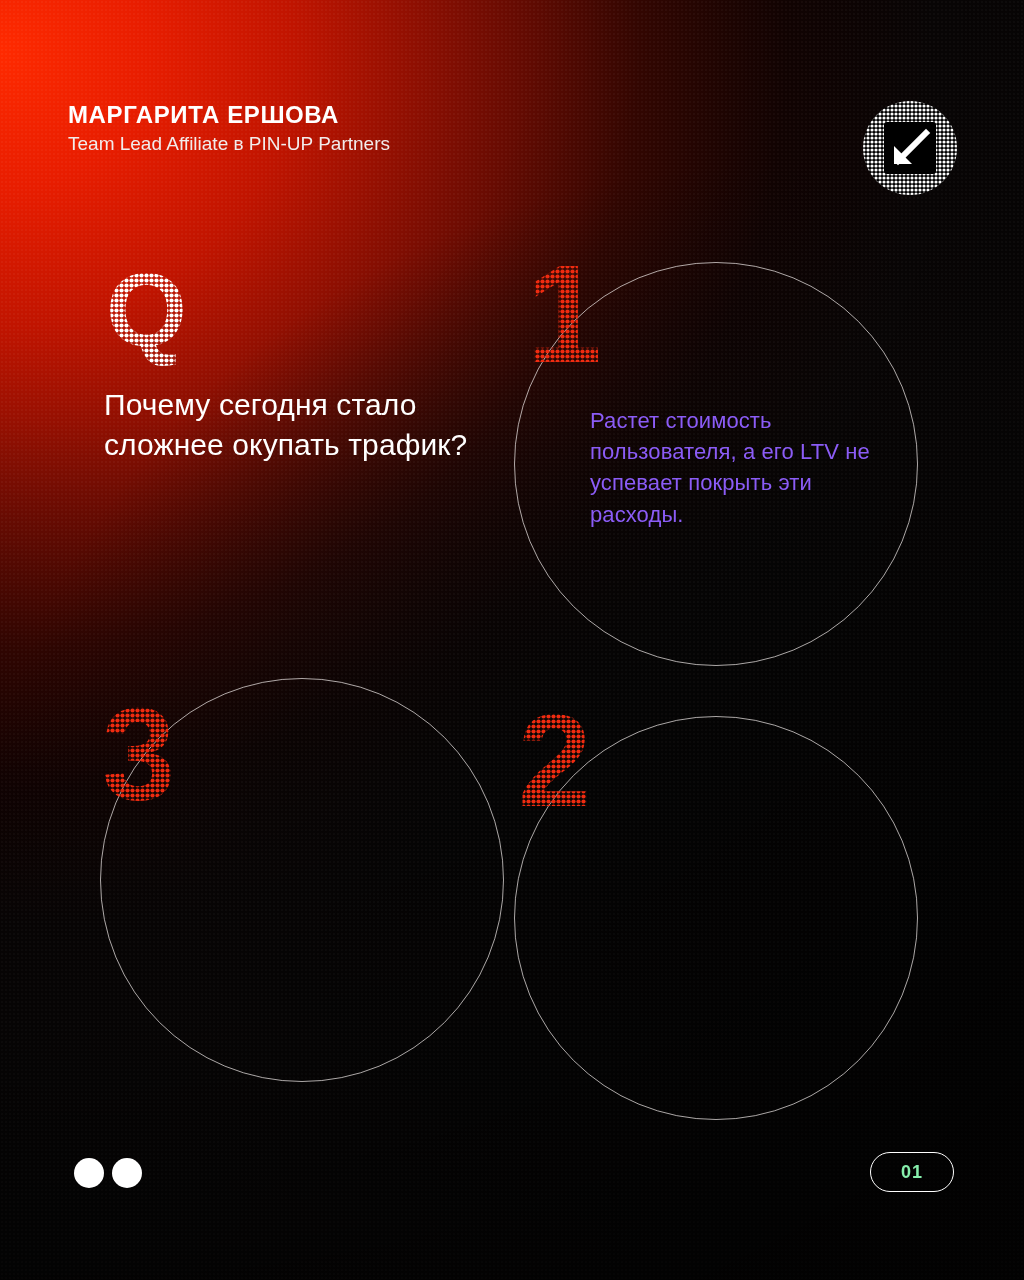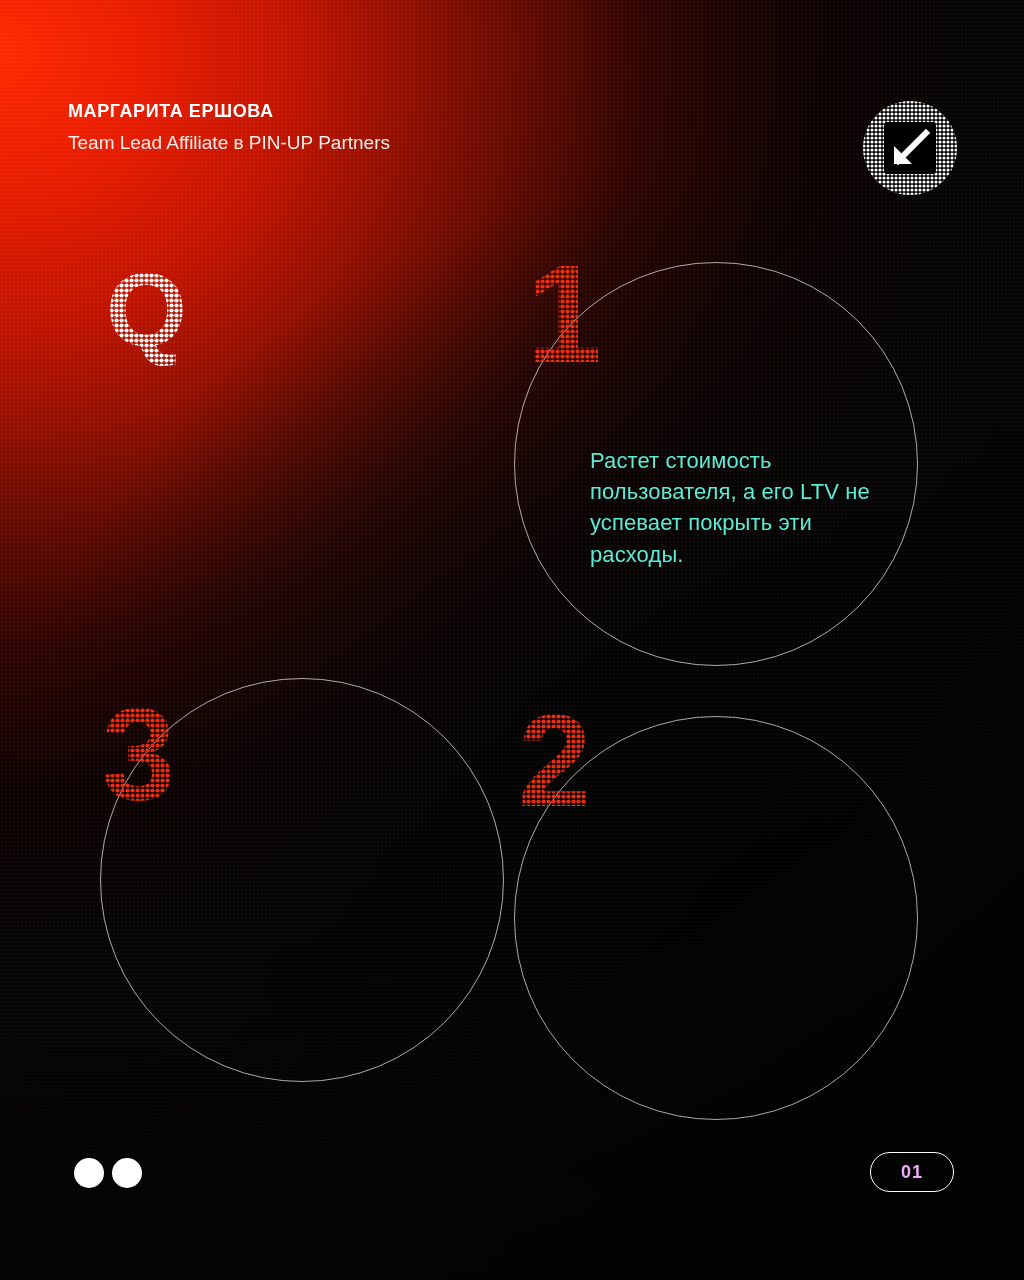--- a/index.html
+++ b/index.html
@@ -49,32 +49,32 @@
   }
 
   
   .header {
     position: absolute;
     top: 100px;
     left: 68px;
     color: #fff;
   }
   .header-name {
-    font-size: 18px;
+    font-size: 24px;
     font-weight: 700;
     letter-spacing: 0.6px;
     line-height: 1.25;
     color: #ffffff;
   }
   .header-role {
     font-size: 19px;
     font-weight: 400;
     line-height: 1.3;
     color: #f2eceb;
-    margin-top: 8px;
+    margin-top: 2px;
   }
 
   
   .logo {
     position: absolute;
     top: 100px;
     right: 66px;
     width: 96px;
     height: 96px;
   }
@@ -107,26 +107,25 @@
     position: absolute;
     border-radius: 50%;
     border: 1px solid rgba(235,230,228,0.72);
   }
   .circle-1 { left: 514px; top: 262px; width: 404px; height: 404px; }
   .circle-2 { left: 514px; top: 716px; width: 404px; height: 404px; }
   .circle-3 { left: 100px; top: 678px; width: 404px; height: 404px; }
 
   .circle-text {
     position: absolute;
-    color: #5eead4;
+    color: #8b5cf6;
     font-size: 22px;
     line-height: 1.42;
     font-weight: 400;
     letter-spacing: 0.1px;
-    margin-top: 40px;
   }
   .text-1 { left: 590px; top: 405px; width: 300px; }
   .text-2 { left: 590px; top: 812px; width: 290px; }
   .text-3 { left: 176px; top: 812px; width: 285px; }
 
   
   .numeral {
     position: absolute;
     color: #f02b10;
   }
@@ -149,21 +148,21 @@
     background: #ffffff;
   }
   .page-pill {
     position: absolute;
     right: 70px;
     bottom: 88px;
     width: 84px;
     height: 40px;
     border: 1.5px solid #ffffff;
     border-radius: 20px;
-    color: #f0abfc;
+    color: #86efac;
     font-size: 18px;
     font-weight: 700;
     letter-spacing: 1px;
     display: flex;
     align-items: center;
     justify-content: center;
   }
 </style>
 </head>
 <body>
@@ -210,20 +209,21 @@
         </pattern>
         <mask id="qmask">
           <rect width="110" height="110" fill="#000"></rect>
           <text x="2" y="88" font-family="'Liberation Sans', sans-serif" font-size="104" font-weight="700" fill="#fff">Q</text>
         </mask>
       </defs>
       <rect width="110" height="110" fill="url(#dotsWhite)" mask="url(#qmask)"></rect>
     </svg>
   </div>
 
+  <div class="question">Почему сегодня стало сложнее окупать трафик?</div>
 
   <div class="circle circle-1"></div>
   <div class="circle circle-2"></div>
   <div class="circle circle-3"></div>
 
   <div class="numeral num-1">
     <svg width="78" height="130" viewBox="0 0 78 130" aria-hidden="true">
       <defs>
         <pattern id="dotsRed1" width="5" height="5" patternUnits="userSpaceOnUse">
           <circle cx="2.5" cy="2.5" r="2.1" fill="#f02b10"></circle>

